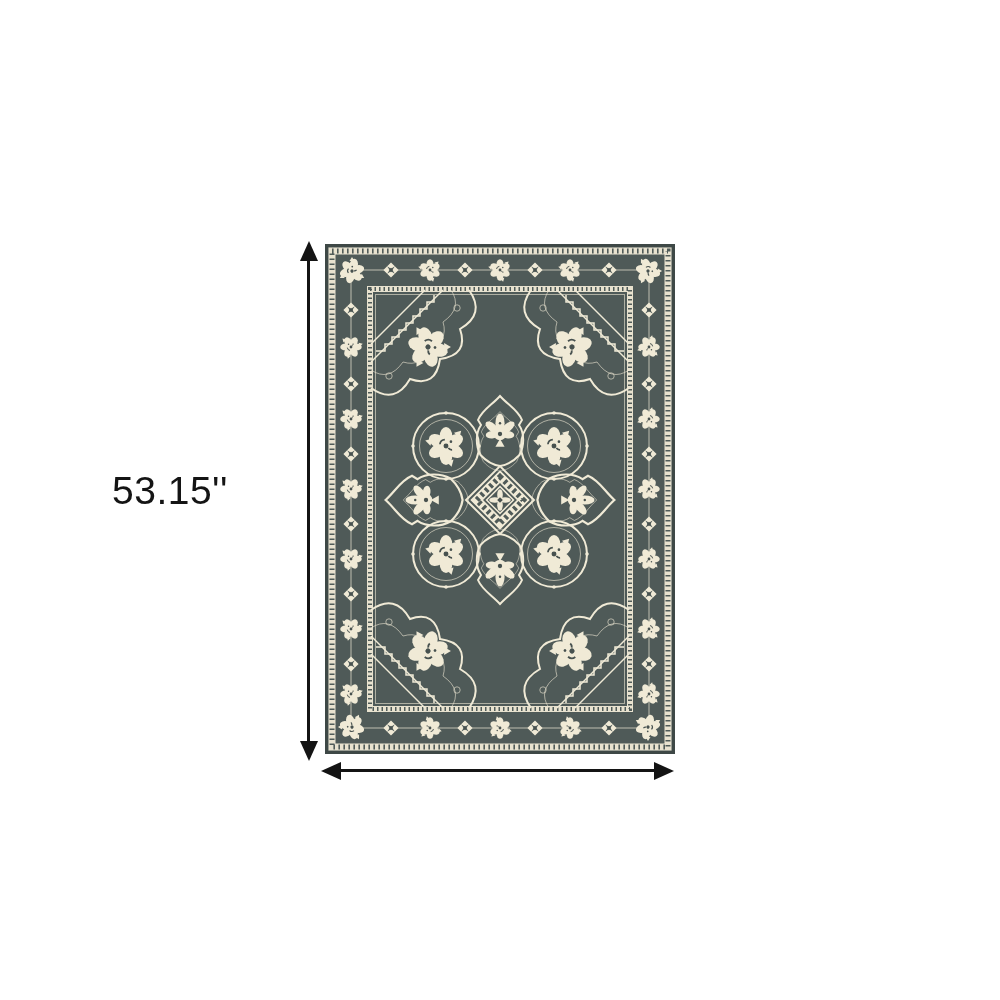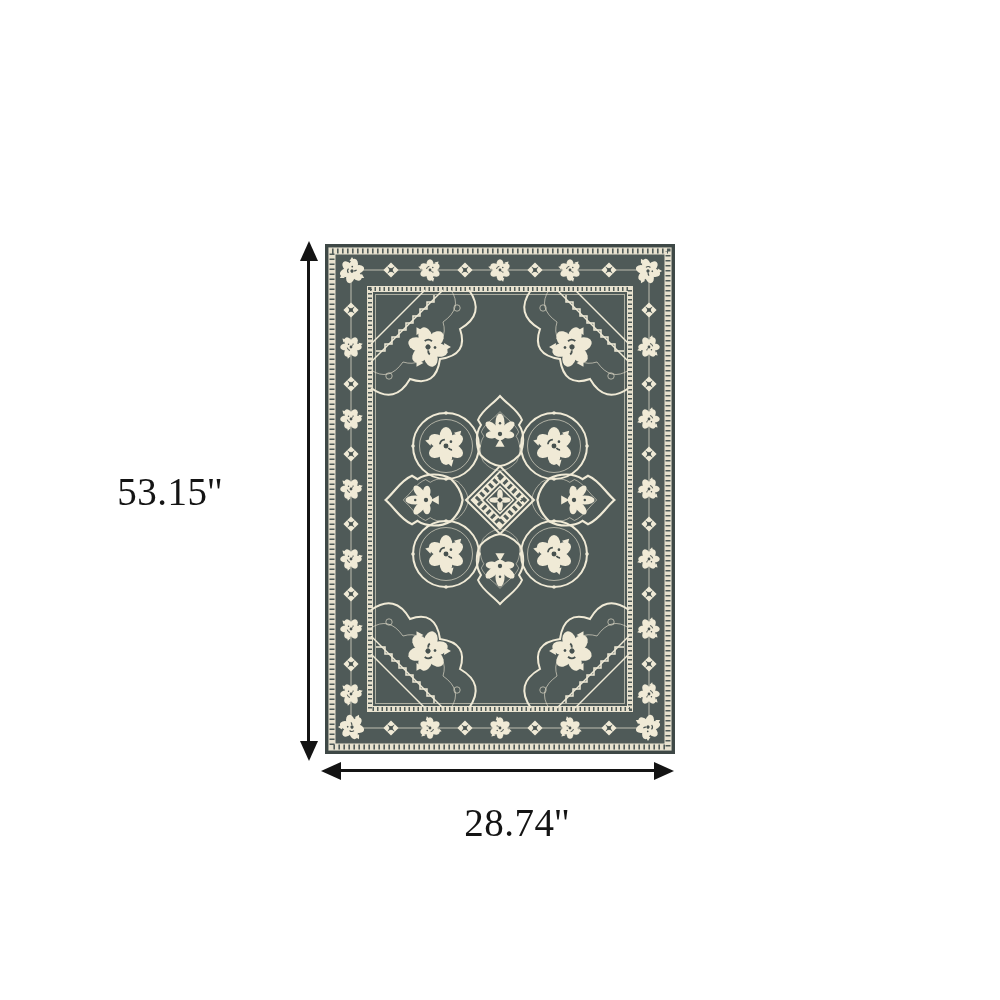--- a/index.html
+++ b/index.html
@@ -1,19 +1,19 @@
 <!DOCTYPE html>
 <html style="--c-background: #ffffff; --c-arrow: #141414; --c-label_text: #141414; --c-rug_field: #4f5a58; --c-rug_edge: #3e4846; --c-rug_ivory: #f0ead6; --c-rug_band: #e8e2cf; --c-rug_dark_detail: #47514f;"><head>
 <meta charset="utf-8">
 <style>
   html,body{margin:0;padding:0;background:#fff;}
   .canvas{
     position:relative;width:1000px;height:1000px;overflow:hidden;
     background:var(--c-background,#ffffff);
-    font-family:Liberation Serif, serif;
+    font-family:Liberation Sans, sans-serif;
   }
   .rug-svg{position:absolute;left:325px;top:244px;width:350px;height:510px;display:block;}
 
   
   .v-arrow{position:absolute;left:299px;top:238px;width:19px;height:526px;
     display:flex;flex-direction:column;align-items:center;}
   .h-arrow{position:absolute;left:318px;top:761px;width:359px;height:19px;
     display:flex;flex-direction:row;align-items:center;}
   .ah{width:0;height:0;border-style:solid;border-color:transparent;flex:0 0 auto;}
   .ah.up{border-left:9px solid transparent;border-right:9px solid transparent;
@@ -229,15 +229,14 @@
     <div class="ah down"></div>
   </div>
 
   <div class="h-arrow">
     <div class="ah left"></div>
     <div class="h-line"></div>
     <div class="ah right"></div>
   </div>
 
   <div class="dim-label height">53.15''</div>
-  <div class="dim-label width">28.74''</div>
 
 </div>
 
 </body></html>

